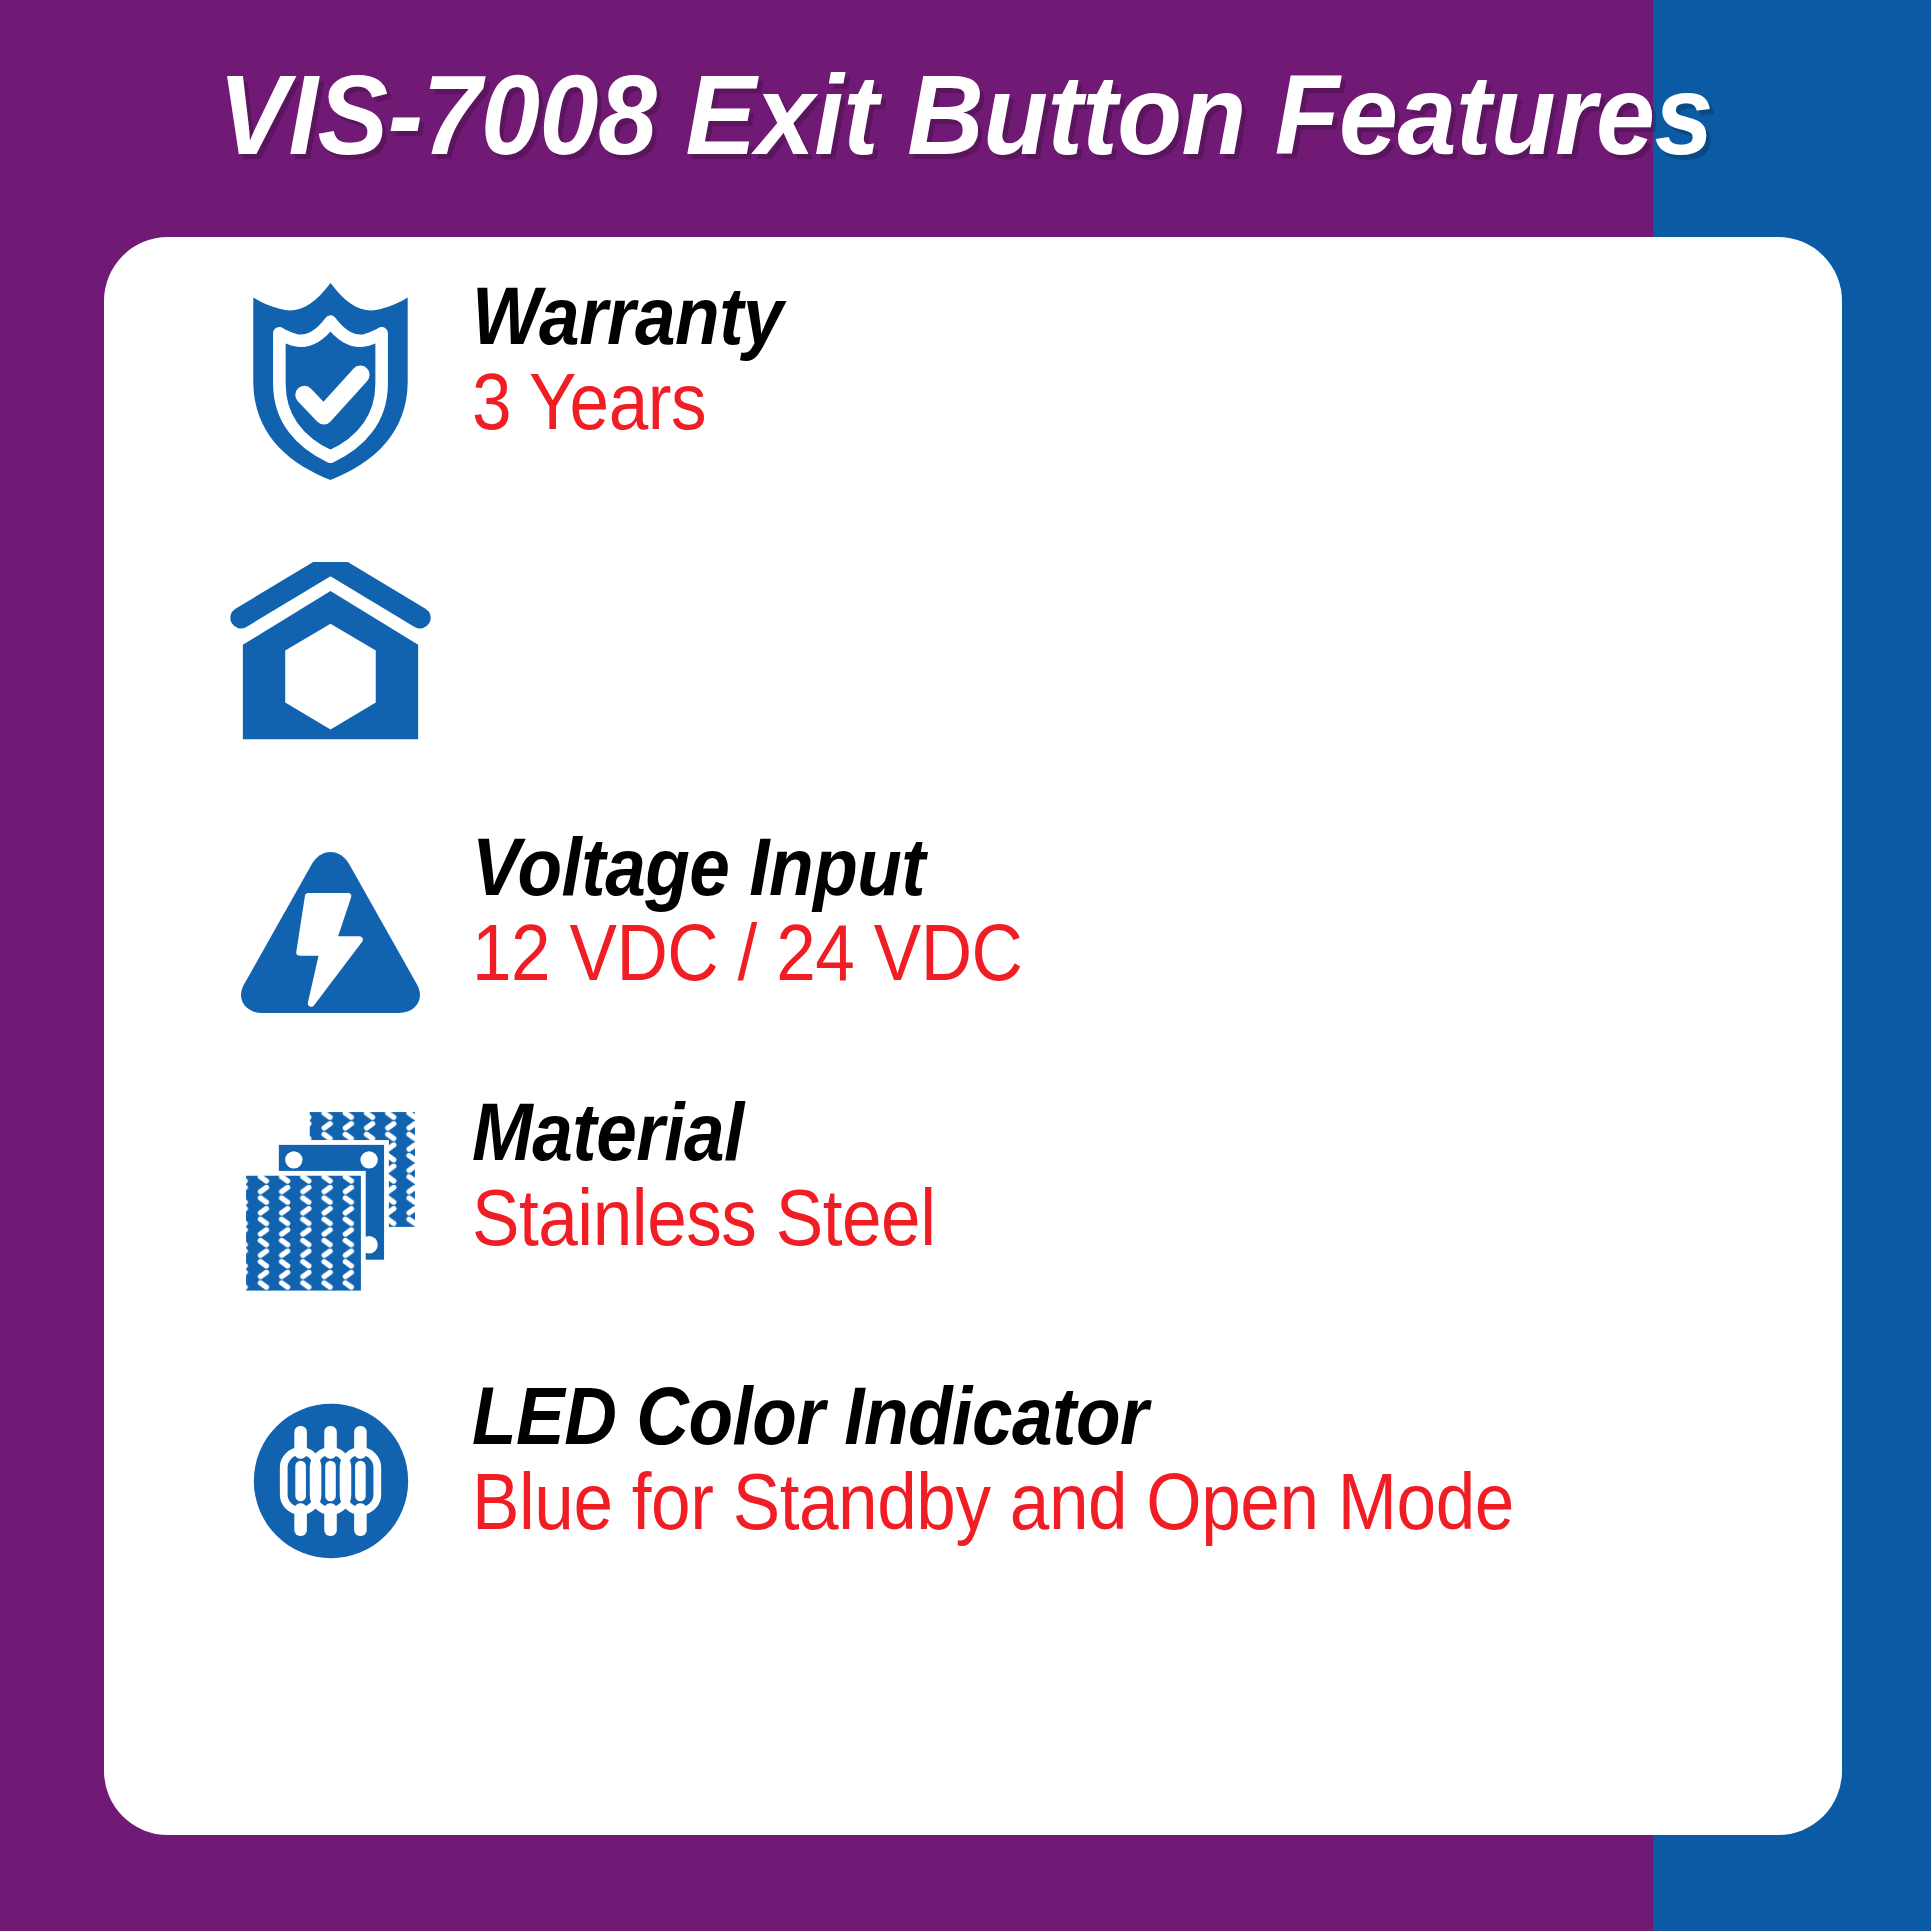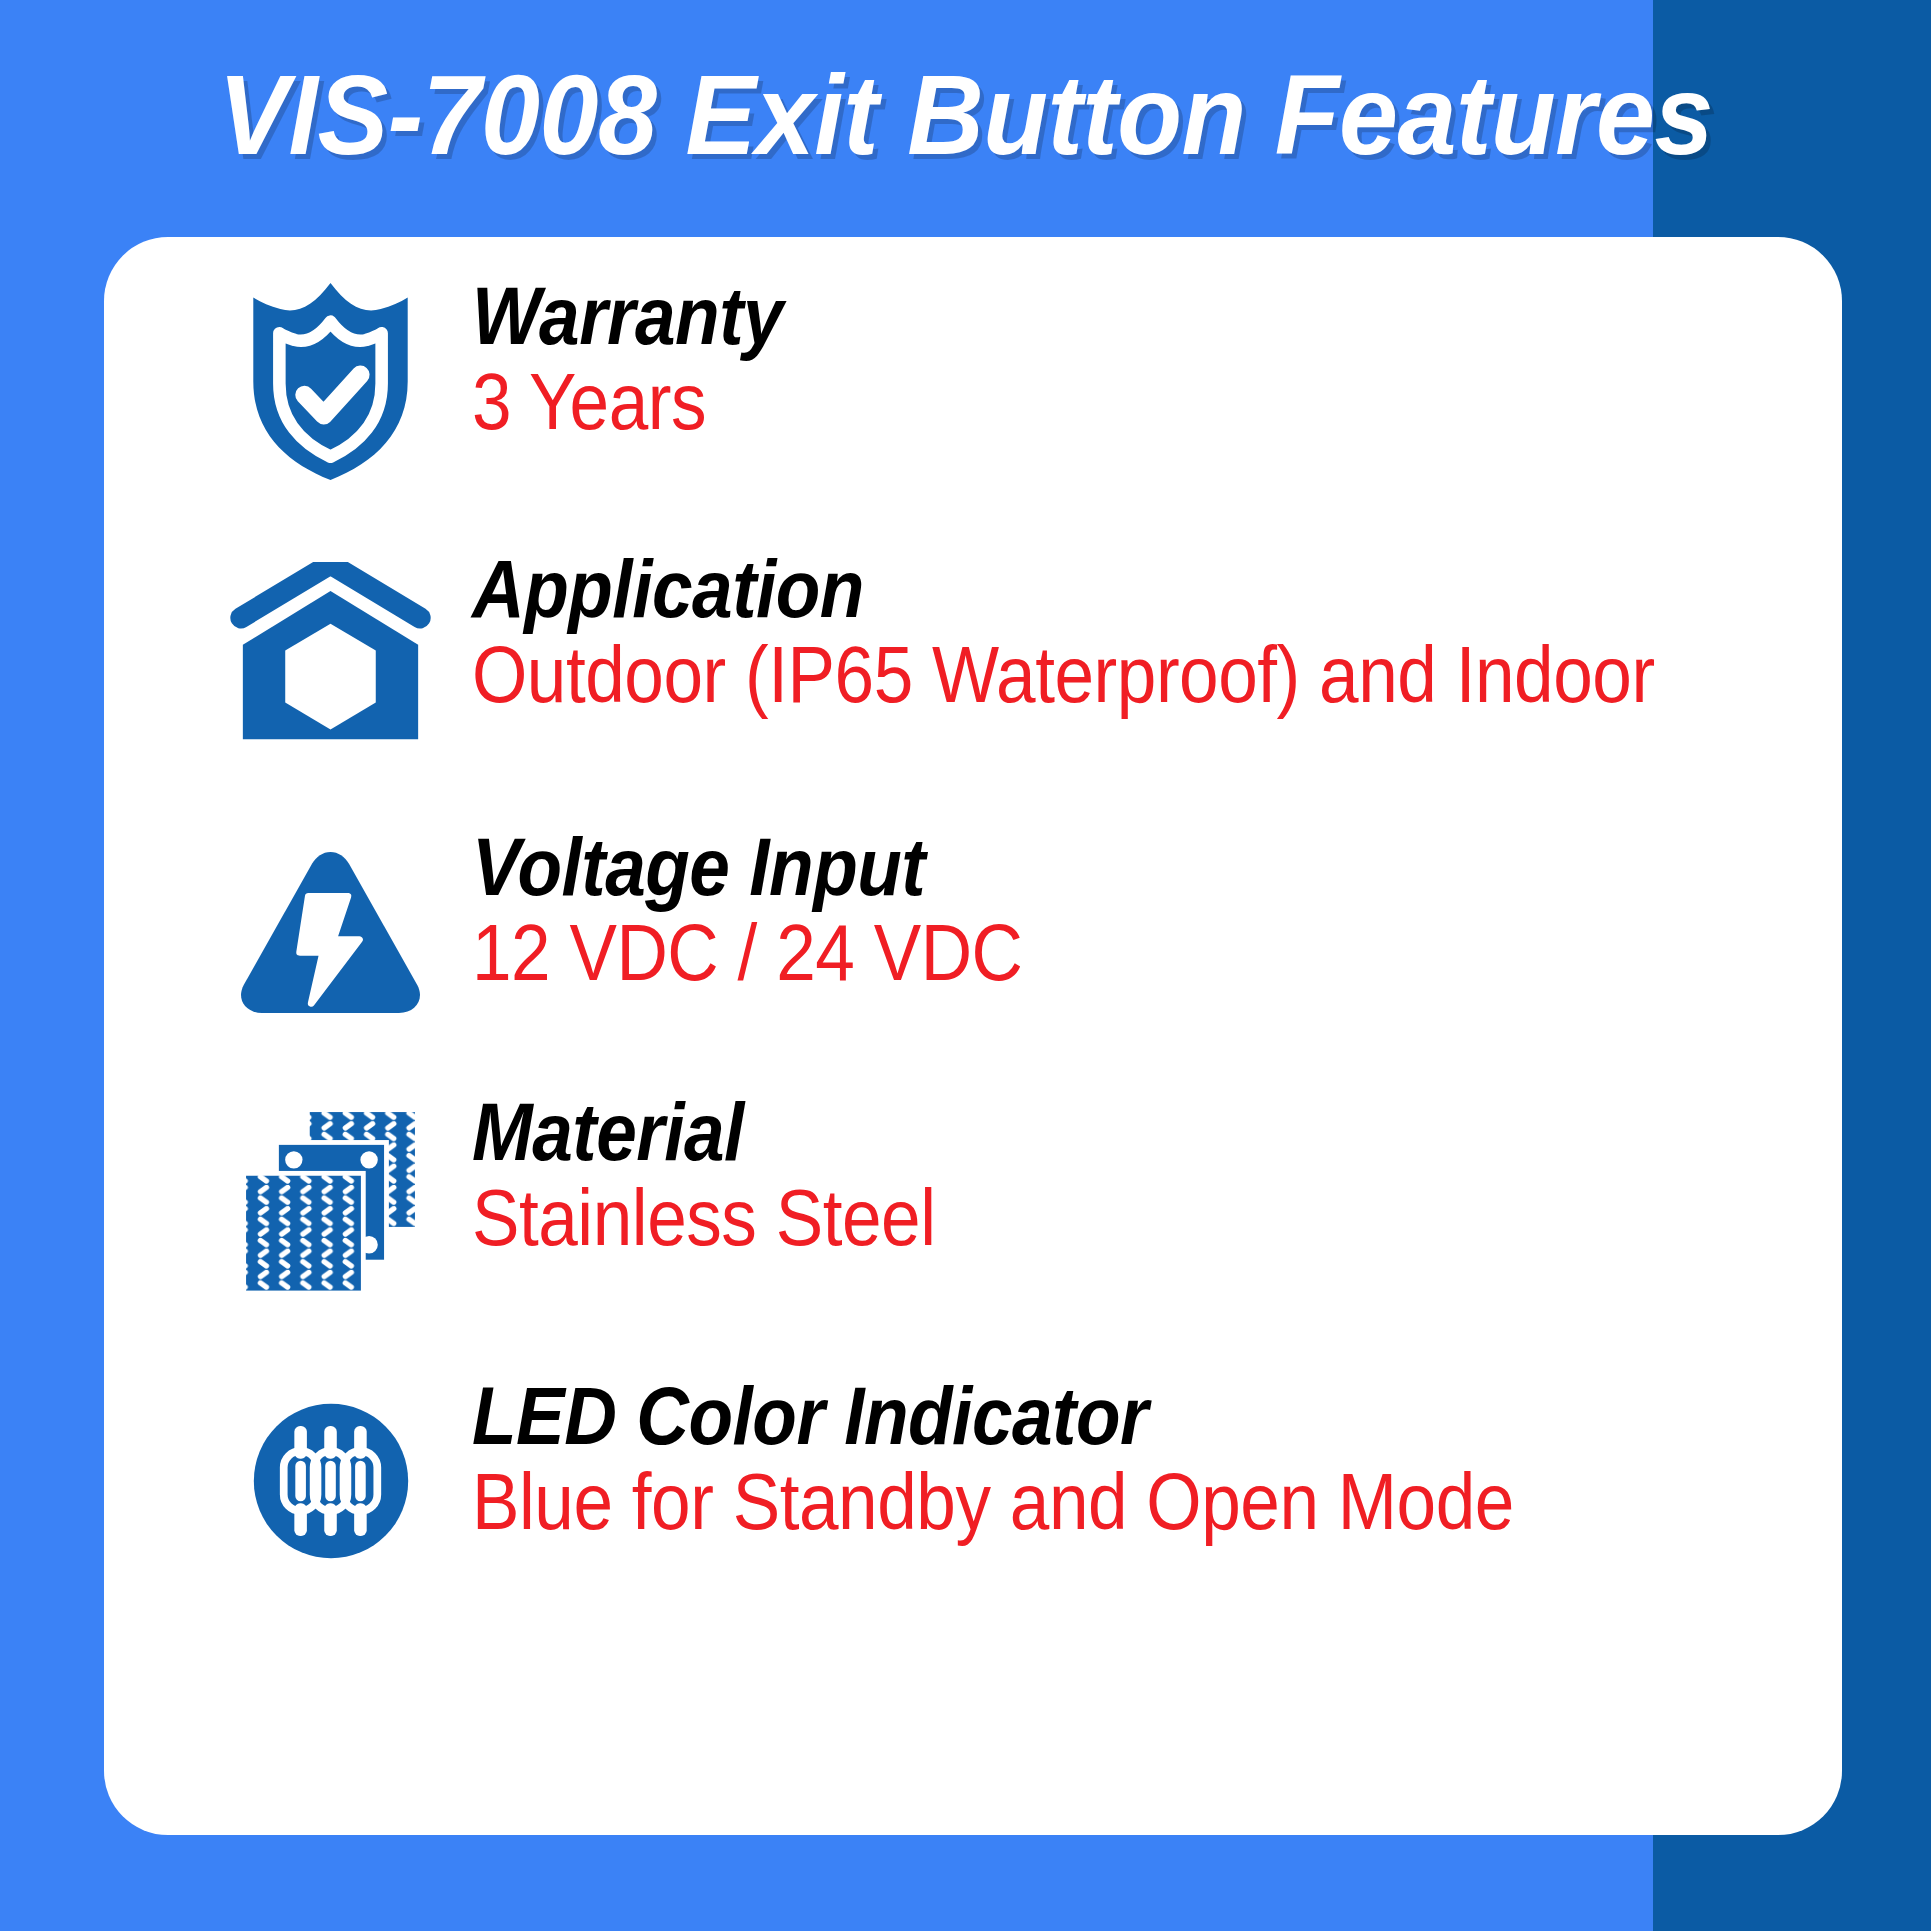--- a/index.html
+++ b/index.html
@@ -11,21 +11,21 @@
     height: 1931px;
     background: #0B5BA4;
     font-family: "Liberation Sans", sans-serif;
     overflow: hidden;
   }
 
   .page {
     position: relative;
     width: 1653px;
     height: 1931px;
-    background: #3b82f6;
+    background: #701a75;
     box-sizing: border-box;
   }
 
   
   .title-bar {
     position: absolute;
     left: 0;
     top: 42px;
     width: 1931px;
     height: 145px;
@@ -174,24 +174,20 @@
       </div>
 
       <div class="feature-row row-1">
         <div class="icon-cell">
           <svg width="203" height="183" viewBox="0 0 210 190" xmlns="http://www.w3.org/2000/svg">
             <path d="M12 58 L 105 2 L 198 58" fill="none" stroke="#1263AF" stroke-width="22" stroke-linecap="round" stroke-linejoin="round"></path>
             <path d="M105 30 L 196 86 L 196 184 L 14 184 L 14 86 Z" fill="#1263AF"></path>
             <path d="M105 64 L 152 92 L 152 146 L 105 174 L 58 146 L 58 92 Z" fill="#FFFFFF"></path>
           </svg>
         </div>
-        <div class="text-cell">
-          <div class="feat-title">Application</div>
-          <div class="feat-value">Outdoor (IP65 Waterproof) and Indoor</div>
-        </div>
       </div>
 
       <div class="feature-row row-2">
         <div class="icon-cell">
           <svg width="189" height="172" viewBox="0 0 196 178" xmlns="http://www.w3.org/2000/svg">
             <path d="M98 6
                      C 106 6, 113 11, 117 18
                      L 188 144
                      C 196 159, 186 173, 169 173
                      L 27 173

